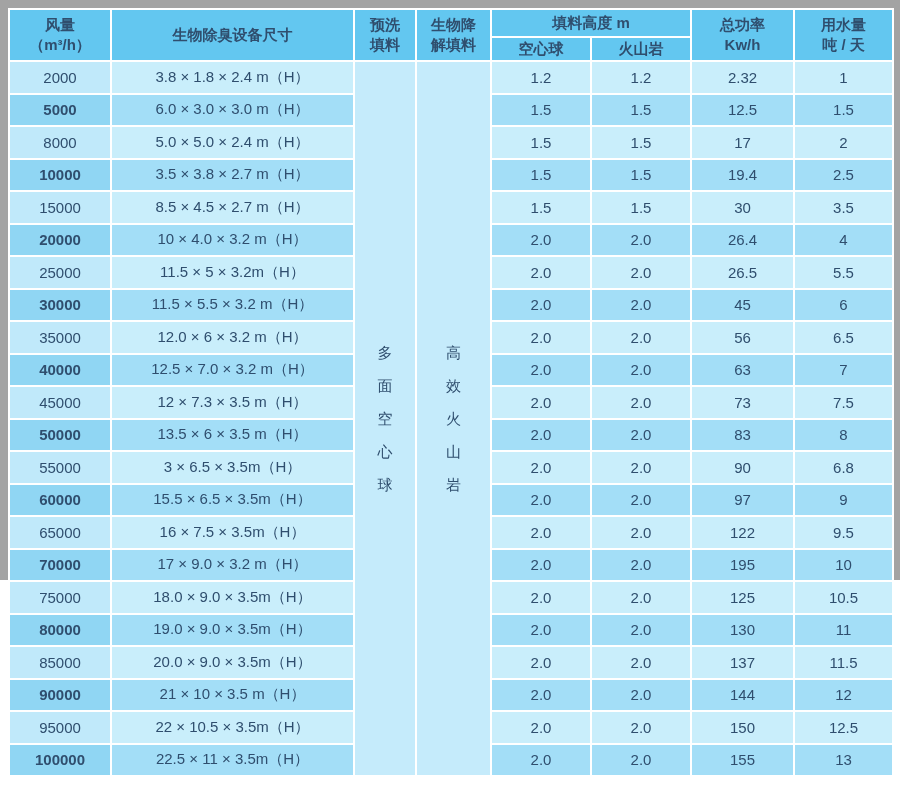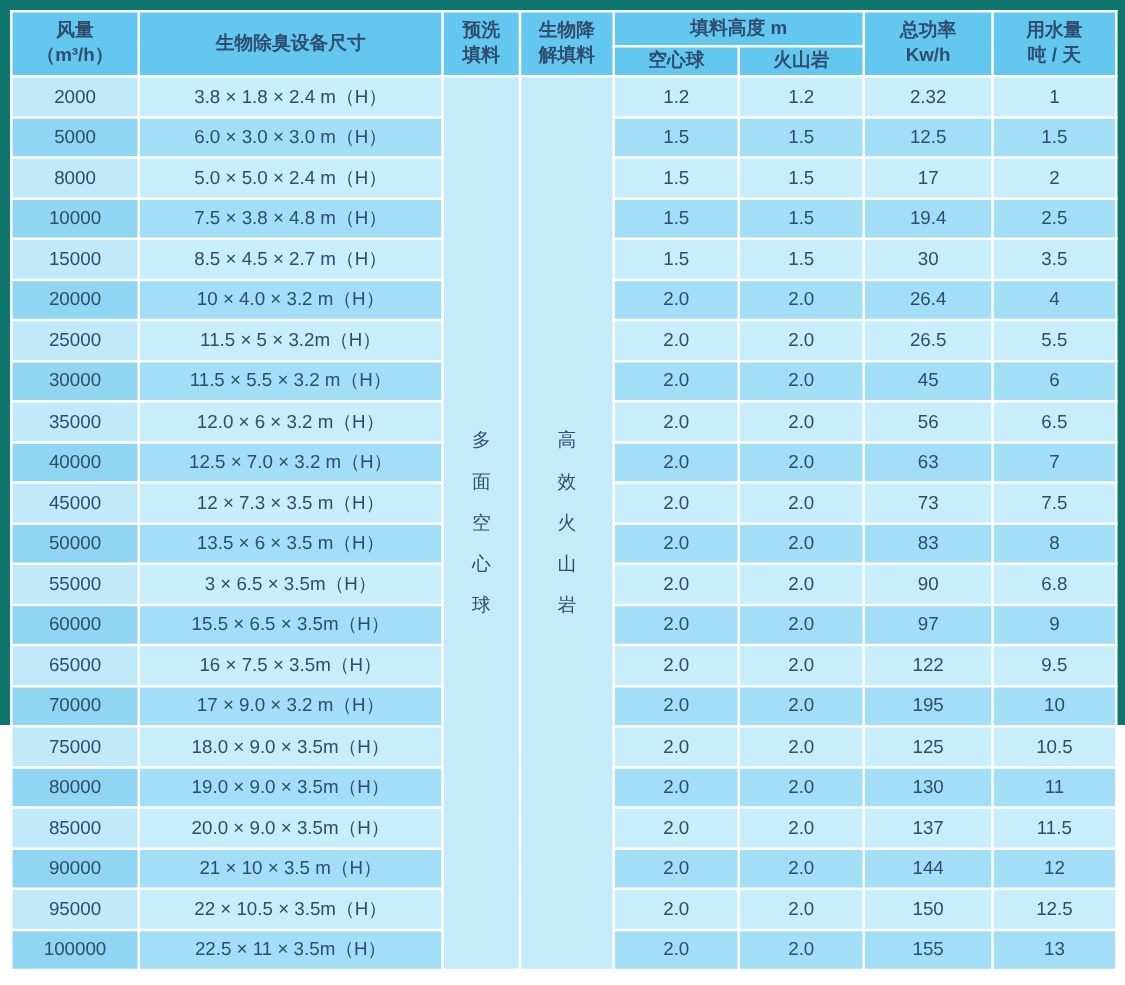--- a/index.html
+++ b/index.html
@@ -8,21 +8,21 @@
     width: 900px;
     height: 788px;
     background: #ffffff;
     font-family: "Liberation Sans", "DejaVu Sans", sans-serif;
     overflow: hidden;
   }
   .page {
     position: relative;
     width: 900px;
     height: 580px;
-    background: #0f766e;
+    background: #a3a3a3;
   }
   table.spec {
     position: absolute;
     left: 8px;
     top: 8px;
     width: 884px;
     border-collapse: collapse;
     table-layout: fixed;
   }
   table.spec th, table.spec td {
@@ -42,21 +42,21 @@
   thead tr.h1 th { height: 26px; }
   thead tr.h2 th { height: 22px; }
   tbody td {
     height: 30.5px;
     font-size: 15px;
     font-weight: normal;
   }
   tbody tr.odd td  { background: #c9eefb; }
   tbody tr.even td { background: #a3def7; }
   tbody tr.odd td.c1  { background: #c0e9fa; }
-  tbody tr.even td.c1 { background: #90d6f3; }
+  tbody tr.even td.c1 { background: #90d6f3; font-weight: bold; }
   tbody td.vcell {
     background: #c5ebfb !important;
     font-size: 15px;
     line-height: 33px;
     vertical-align: middle;
   }
 </style>
 </head>
 <body>
 
@@ -122,21 +122,21 @@
         <tr class="odd">
           <td class="c1">8000</td>
           <td class="c2">5.0 × 5.0 × 2.4 m（H）</td>
           <td class="c5">1.5</td>
           <td class="c6">1.5</td>
           <td class="c7">17</td>
           <td class="c8">2</td>
         </tr>
         <tr class="even">
           <td class="c1">10000</td>
-          <td class="c2">7.5 × 3.8 × 4.8 m（H）</td>
+          <td class="c2">3.5 × 3.8 × 2.7 m（H）</td>
           <td class="c5">1.5</td>
           <td class="c6">1.5</td>
           <td class="c7">19.4</td>
           <td class="c8">2.5</td>
         </tr>
         <tr class="odd">
           <td class="c1">15000</td>
           <td class="c2">8.5 × 4.5 × 2.7 m（H）</td>
           <td class="c5">1.5</td>
           <td class="c6">1.5</td>

